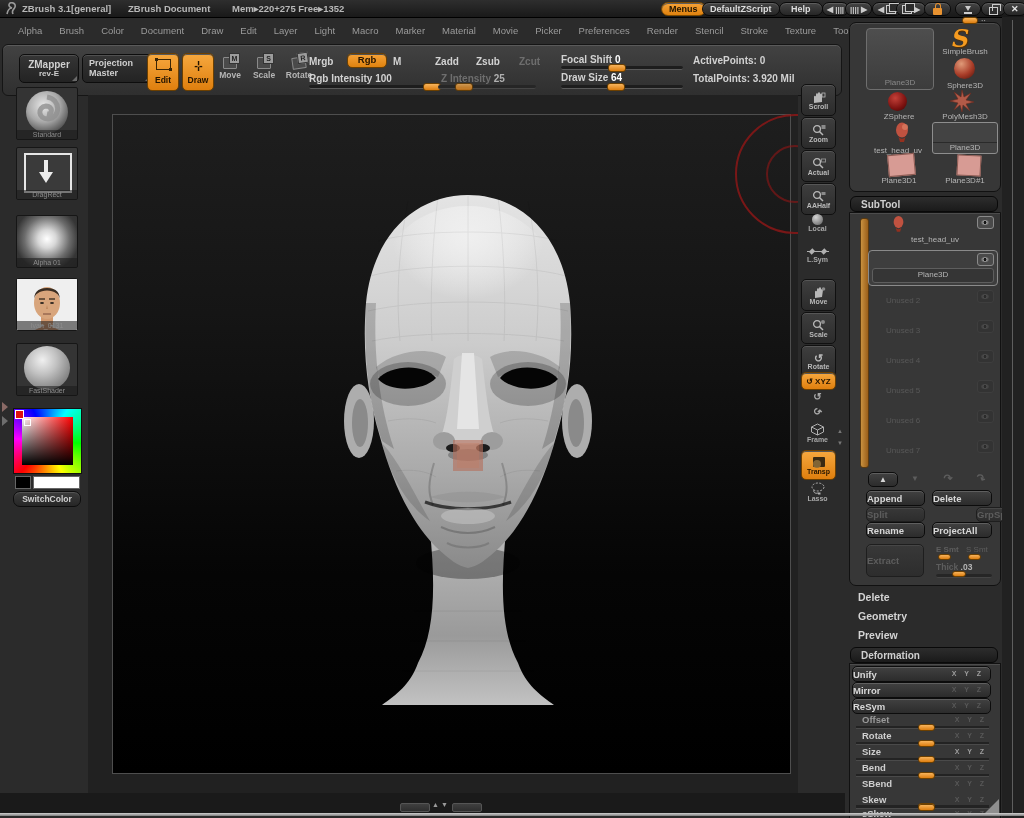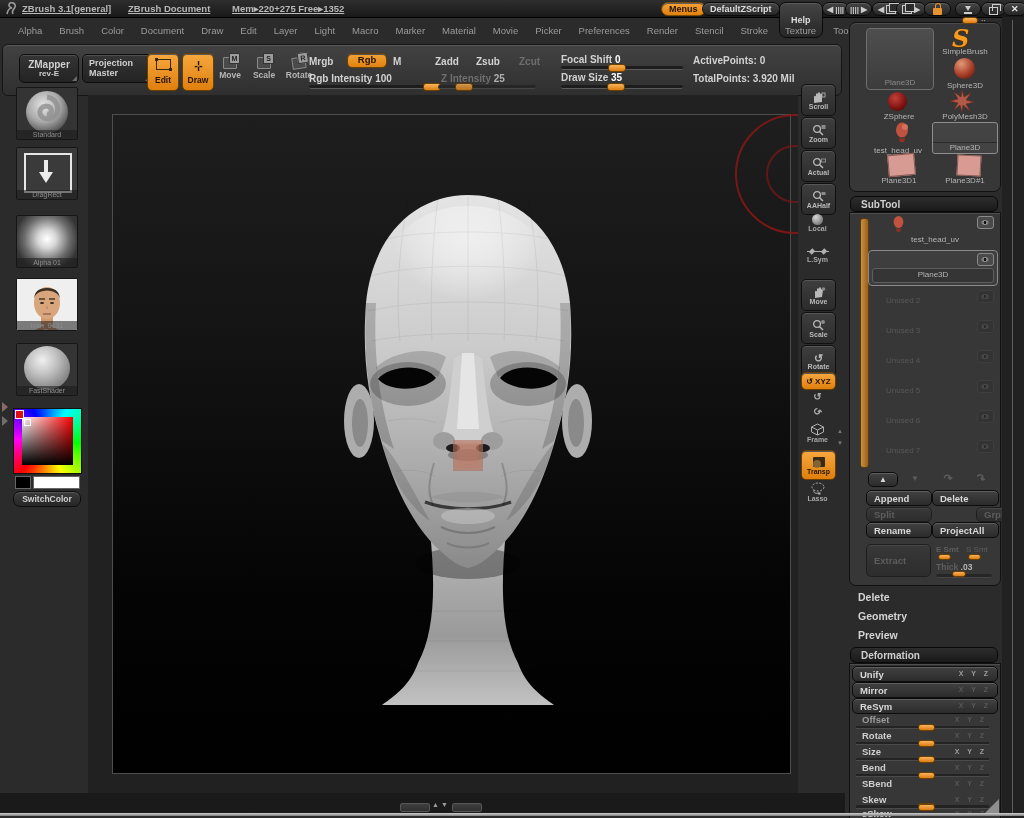--- a/index.html
+++ b/index.html
@@ -2,21 +2,21 @@
 <html><head>
 <meta charset="utf-8">
 <style>
   html,body{margin:0;padding:0;background:#2b2b2b;}
   #app{position:relative;width:1024px;height:818px;overflow:hidden;background:#2b2b2b;
        font-family:"Liberation Sans",sans-serif;color:#c9c9c9;font-size:9px;}
   .ab{position:absolute;}
   
   .titlebar{left:0;top:0;width:1024px;height:17px;background:linear-gradient(#2e2e2e,#191919);
             border-bottom:1px solid #000;display:flex;align-items:center;}
-  .tb-text{font-weight:bold;color:#b8b8b8;font-size:9.5px;white-space:nowrap;text-decoration:underline;}
+  .tb-text{font-weight:bold;color:#b8b8b8;font-size:9.5px;white-space:nowrap;}
   .pill{height:12px;display:inline-flex;align-items:center;gap:2px;padding:0 7px;margin-left:4px;
         background:linear-gradient(#454545,#262626);border:1px solid #0a0a0a;border-radius:7px;
         box-shadow:inset 0 1px 0 #5d5d5d;font-size:9px;font-weight:bold;color:#ddd;cursor:default;}
   .pill.orange{background:linear-gradient(#f6a339,#df820f);color:#201400;border-color:#7c4a00;}
   .winglyph{font-size:8px;color:#ccc;}
   .lockico{width:9px;height:7px;background:#e89230;border-radius:1px;position:relative;margin-top:4px;}
   .lockico:before{content:"";position:absolute;top:-5px;left:1.5px;width:4px;height:5px;
         border:1.5px solid #e89230;border-bottom:none;border-radius:4px 4px 0 0;}
   .minico{width:8px;height:8px;position:relative;}
   .minico:before{content:"";position:absolute;left:1px;top:1px;border:3px solid transparent;border-top:5px solid #ccc;}
@@ -77,21 +77,21 @@
   .sbtn.on{background:linear-gradient(#f6a83f,#df7f0e);color:#241400;border-color:#6d4000;}
   .sico{position:absolute;left:801px;width:33px;display:flex;flex-direction:column;align-items:center;
         color:#a8a8a8;font-size:7px;font-weight:bold;}
   
   .pbox{position:absolute;background:#373737;border:1px solid #111;border-radius:7px;box-shadow:inset 0 1px 0 #4c4c4c;}
   .phead{position:absolute;height:14px;background:linear-gradient(#2d2d2d,#1a1a1a);border:1px solid #090909;
          border-radius:6px;color:#cfcfcf;font-weight:bold;font-size:10px;display:flex;align-items:center;padding-left:10px;}
   .plbl{position:absolute;font-size:8px;color:#b5b5b5;text-align:center;white-space:nowrap;}
   .plbl.dim{color:#8a8a8a;}
   .rbtn{position:absolute;height:14px;background:linear-gradient(#414141,#2c2c2c);border:1px solid #0c0c0c;border-radius:5px;
-        box-shadow:inset 0 1px 0 #5f5f5f;color:#d8d8d8;font-weight:bold;font-size:9.5px;display:flex;align-items:center;padding-left:7px;}
+        box-shadow:inset 0 1px 0 #5f5f5f;color:#d8d8d8;font-weight:bold;font-size:9.5px;display:flex;align-items:center;}
   .rbtn.dim{color:#5d5d5d;box-shadow:inset 0 1px 0 #464646;border-color:#1e1e1e;background:linear-gradient(#383838,#2d2d2d);}
   .eye{position:absolute;width:15px;height:11px;border:1px solid #8a8a8a;border-radius:3px;background:#4a4a4a;}
   .eye:after{content:"";position:absolute;left:3px;top:2.5px;width:8px;height:5px;border-radius:50%;
              background:radial-gradient(circle at 50% 50%,#141414 28%,#9a9a9a 34%,#606060 80%);}
   .eye.dim{border-color:#3e3e3e;background:#333;}
   .eye.dim:after{opacity:.25;}
   .sphere{position:absolute;border-radius:50%;}
   .axes{position:absolute;right:6px;font-size:7px;font-weight:bold;letter-spacing:3px;color:#9d9d9d;}
   .axes.dim{color:#585858;}
   .dtrack{position:absolute;left:4px;right:4px;height:2px;background:#232323;border-bottom:1px solid #4a4a4a;}
@@ -113,21 +113,21 @@
     </svg>
     <span class="ab tb-text" style="left:22px;top:3px">ZBrush  3.1[general]</span>
     <span class="ab tb-text" style="left:128px;top:3px">ZBrush Document</span>
     <span class="ab tb-text" style="left:232px;top:3px">Mem▸220+275 Free▸1352</span>
     <div class="ab pill orange" style="left:657px;top:2px">
         <span>Menus</span>
       </div>
     <div class="ab pill" style="left:698px;top:2px">
         <span>DefaultZScript</span>
       </div>
-    <div class="ab pill" style="left:775px;top:2px;padding:11px 11px">
+    <div class="ab pill" style="left:775px;top:2px;padding:0 11px">
         <span>Help</span>
       </div>
     <div class="ab pill" style="left:818px;top:2px;padding:0 4px">
         <span class="winglyph">◀</span>
         <span class="winglyph">||||</span>
       </div>
     <div class="ab pill" style="left:841px;top:2px;padding:0 4px">
         <span class="winglyph">||||</span>
         <span class="winglyph">▶</span>
       </div>
@@ -233,21 +233,21 @@
       <span>Z Intensity</span> <span style="color:#b0b0b0">25</span>
     </span>
     <div class="track dim" style="left:435px;top:40px;width:98px"></div>
     <div class="handle" style="left:452px;top:38px;opacity:.8"></div>
     <span class="lab" style="left:558px;top:9px;font-size:10px">
       <span>Focal Shift</span> <span style="color:#fff">0</span>
     </span>
     <div class="track" style="left:558px;top:21px;width:122px"></div>
     <div class="handle" style="left:605px;top:19px"></div>
     <span class="lab" style="left:558px;top:27px;font-size:10px">
-      <span>Draw Size</span> <span style="color:#fff">35</span>
+      <span>Draw Size</span> <span style="color:#fff">64</span>
     </span>
     <div class="track" style="left:558px;top:40px;width:122px"></div>
     <div class="handle" style="left:604px;top:38px"></div>
     <span class="lab" style="left:690px;top:10px;font-size:10px">ActivePoints: 0</span>
     <span class="lab" style="left:690px;top:28px;font-size:10px">TotalPoints: 3.920 Mil</span>
   </div>
 
   <div class="ab" style="left:2px;top:402px;width:0;height:0;border-top:5px solid transparent;border-bottom:5px solid transparent;border-left:6px solid #8a6a66"></div>
   <div class="ab" style="left:2px;top:416px;width:0;height:0;border-top:5px solid transparent;border-bottom:5px solid transparent;border-left:6px solid #6e6e6e"></div>
 

